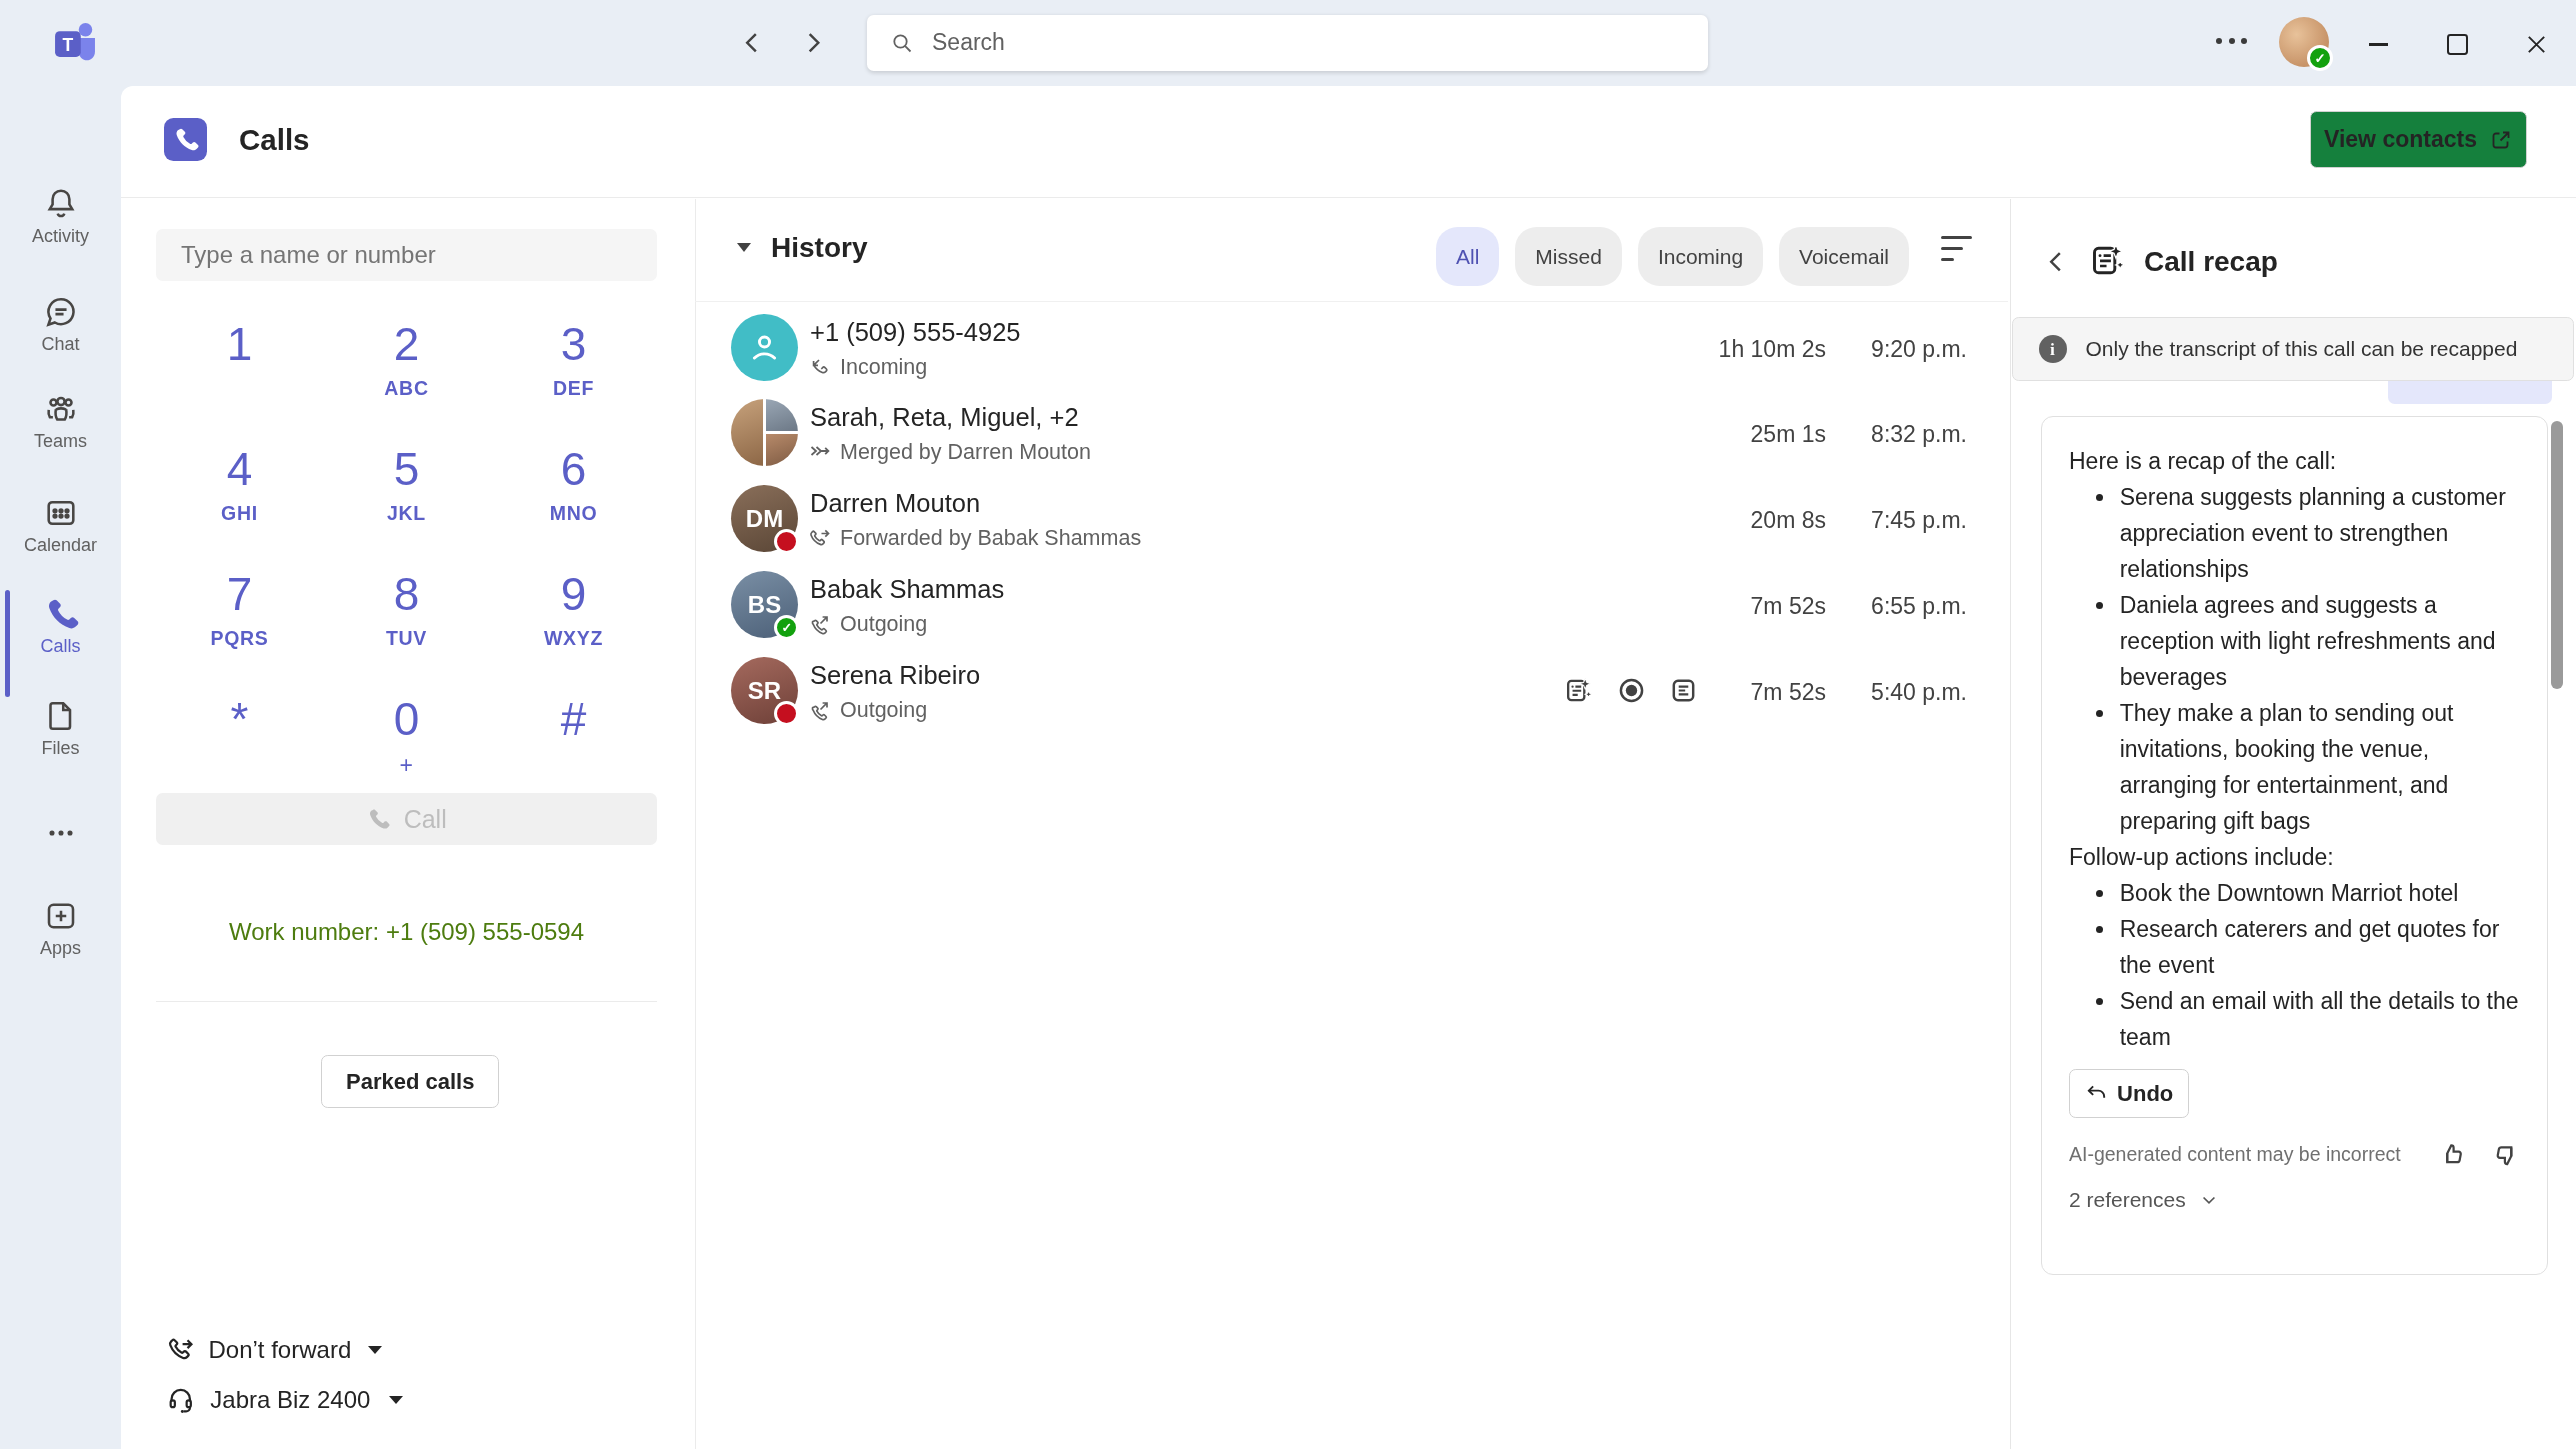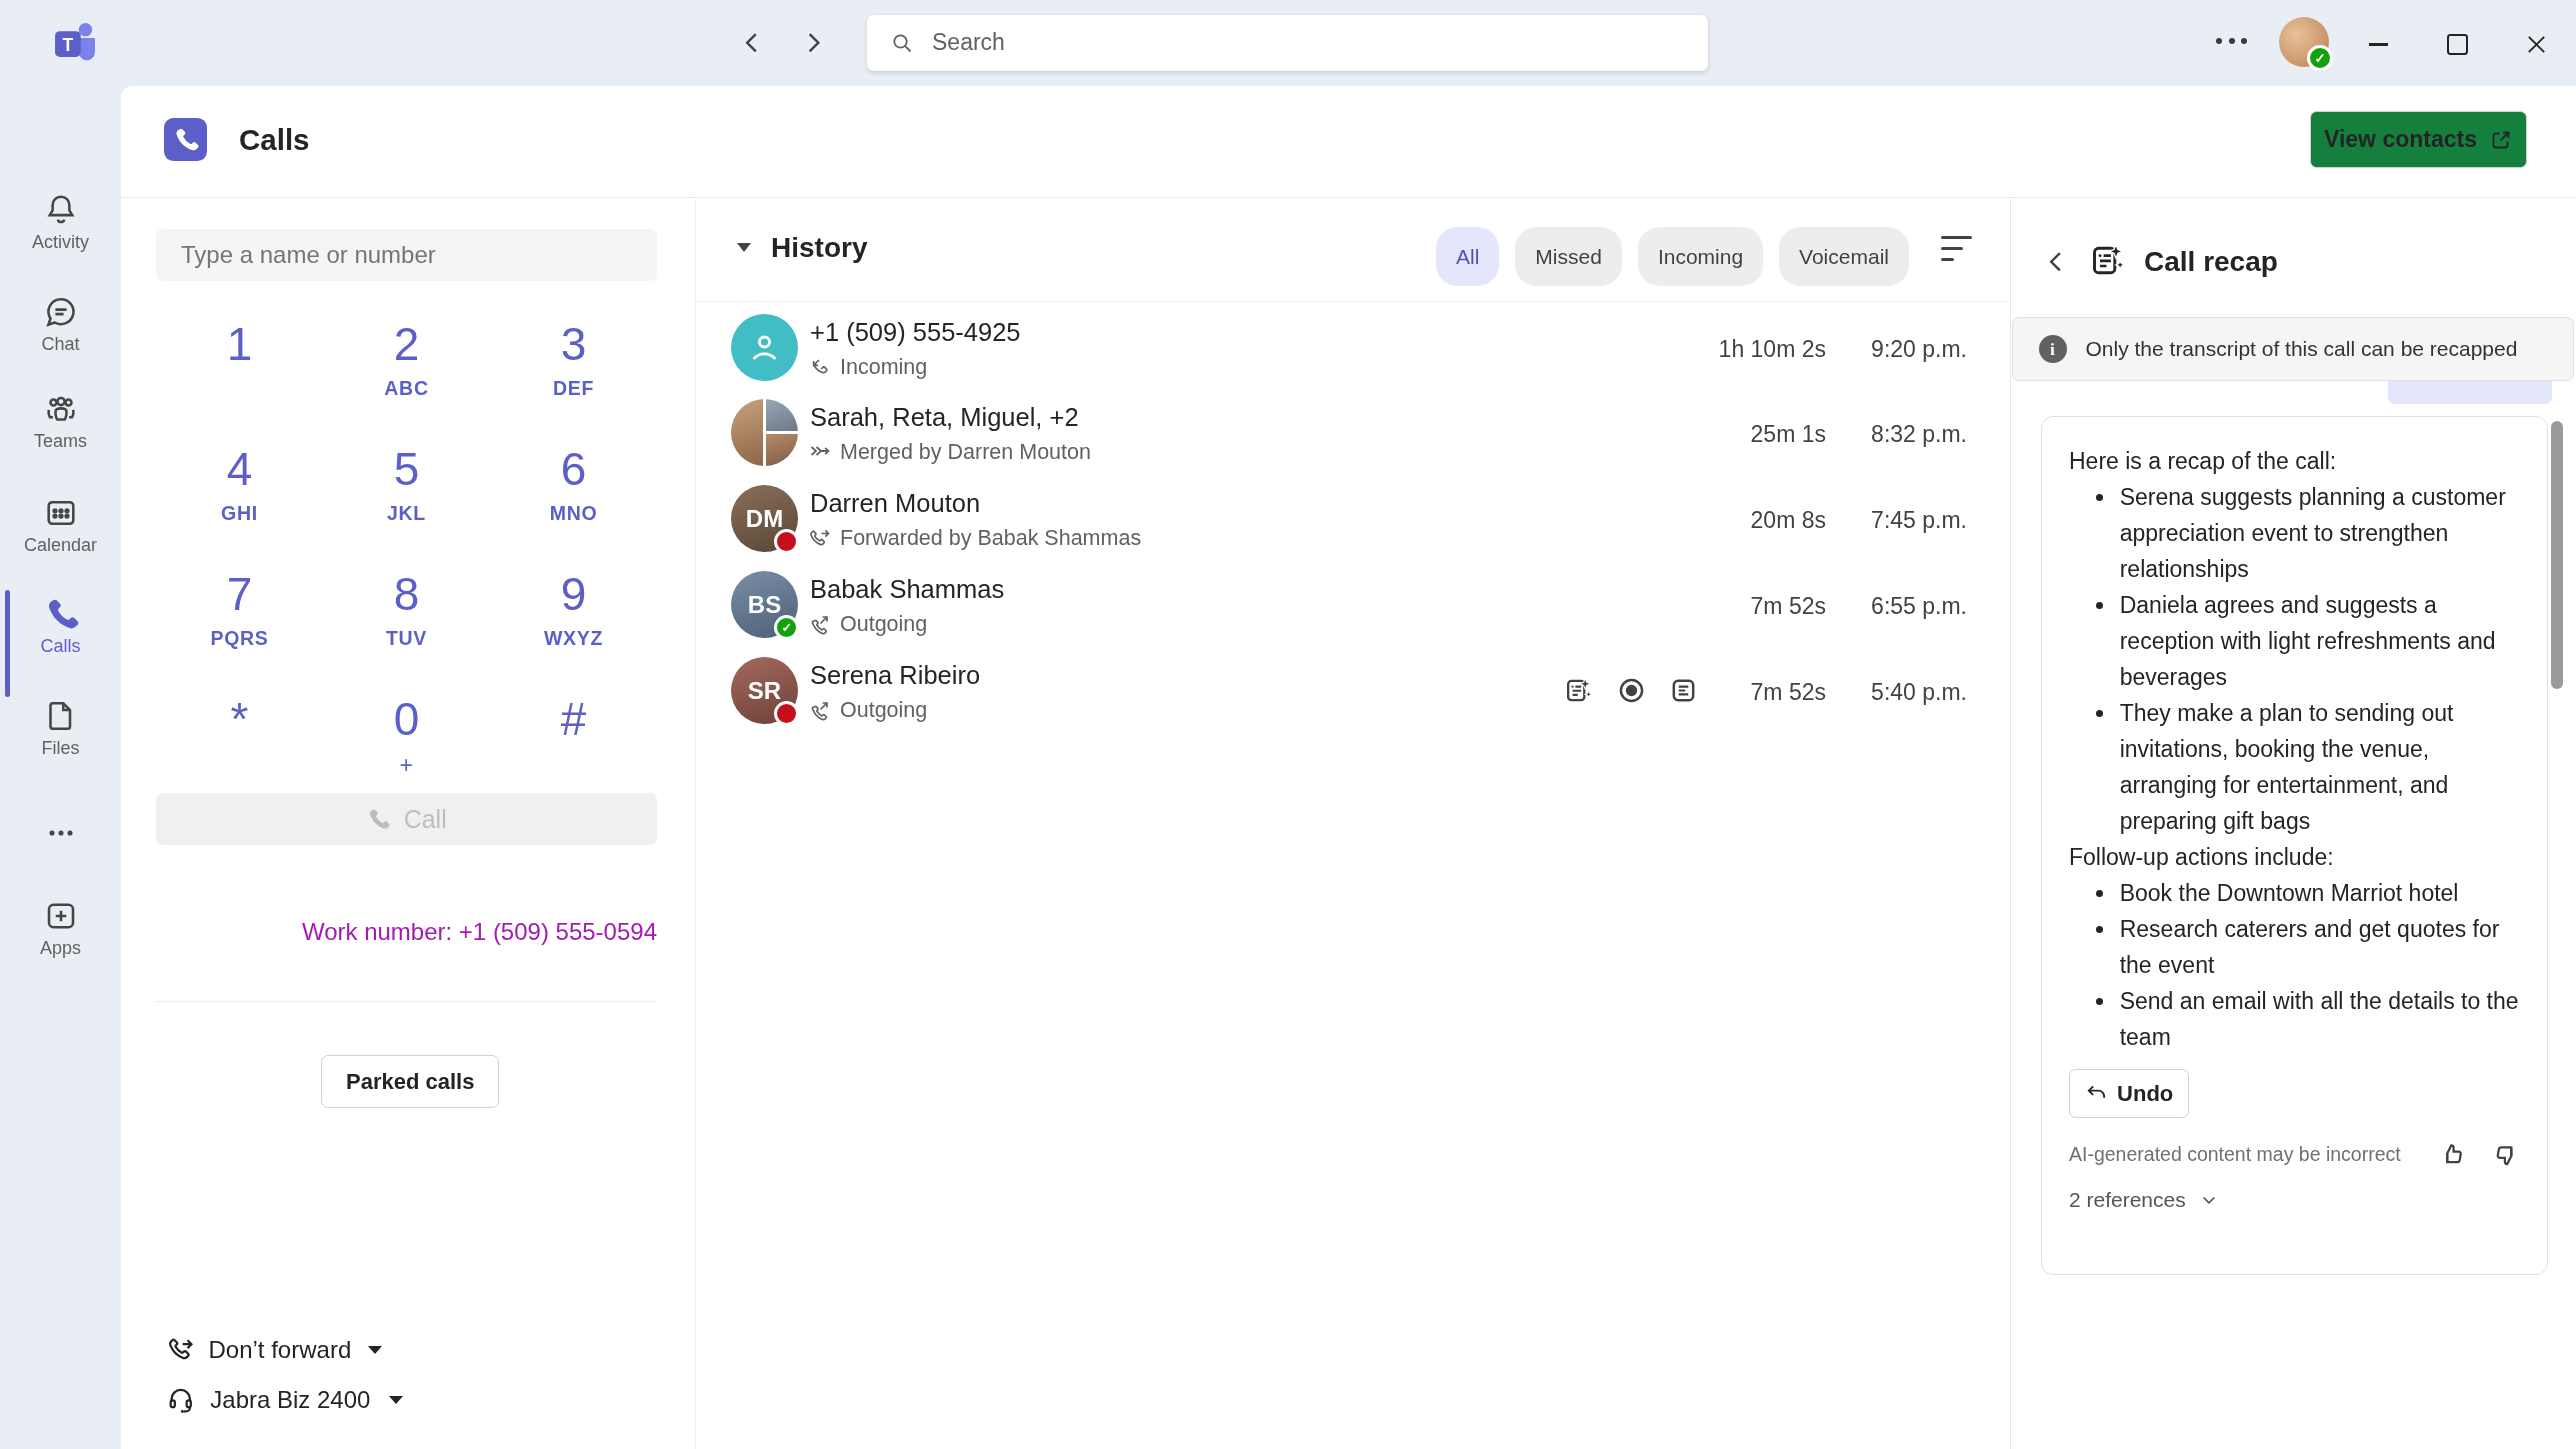--- a/index.html
+++ b/index.html
@@ -55,21 +55,21 @@
   #dial-input input{width:100%;border:none;outline:none;background:transparent;font-size:24px;color:#424242;
                     font-family:"Liberation Sans",sans-serif;}
   #dial-input input::placeholder{color:#757575;}
   #keys{left:156px;top:310px;width:501px;display:grid;grid-template-columns:repeat(3,1fr);}
   .key{height:125px;text-align:center;cursor:pointer;}
   .key .digit{font-size:46px;color:#5b5fc7;line-height:50px;margin-top:9.4px;}
   .key .letters{font-size:19.5px;font-weight:bold;color:#5b5fc7;letter-spacing:0.7px;margin-top:8px;}
   .key .letters.plus{font-size:23px;font-weight:normal;}
   #call-btn{left:156px;top:793px;width:501px;height:52px;background:#f0f0f0;border-radius:6.7px;
             display:flex;align-items:center;justify-content:center;gap:13.4px;color:#bdbdbd;font-size:25px;}
-  #work-number{left:156px;top:918px;width:501px;text-align:right;font-size:24px;color:#a21caf;}
+  #work-number{left:156px;top:918px;width:501px;text-align:center;font-size:24px;color:#4d7c0f;}
   #dial-divider{left:156px;top:1001px;width:501px;height:1.3px;background:#ebebeb;}
   #parked-btn{left:321px;top:1055px;height:51px;padding:0 24px;border:1.3px solid #d1d1d1;border-radius:6.7px;background:#fff;
               display:flex;align-items:center;font-size:22px;font-weight:bold;color:#242424;cursor:pointer;}
   .bottom-row{left:166px;display:flex;align-items:center;gap:14.8px;font-size:24px;color:#242424;cursor:pointer;}
   .caret-down{width:0;height:0;border-left:7.4px solid transparent;border-right:7.4px solid transparent;
               border-top:8.7px solid #242424;margin-left:4px;}
 
   
   #hist-caret{left:737px;top:243px;width:0;height:0;border-left:7.4px solid transparent;border-right:7.4px solid transparent;
               border-top:9.4px solid #424242;cursor:pointer;}
@@ -173,21 +173,21 @@
     <div class="winctl abs" style="left:2522px;">
       <svg width="23" height="23" viewBox="0 0 24 24" stroke="#242424" stroke-width="2" fill="none">
           <path d="M4 4l16 16M20 4L4 20"></path>
         </svg>
     </div>
   </div>
 
   <div id="rail" class="abs">
     <div id="rail-indicator" class="abs"></div>
 
-    <div class="rail-item" style="top:106px;">
+    <div class="rail-item" style="top:100px;">
       <span><svg width="36" height="36" viewBox="0 0 24 24" fill="none" stroke="#484644" stroke-width="1.7">
             <path d="M12 3.2c-3.2 0-5.6 2.3-5.6 5.6v3.4L4.5 15.4h15L17.6 12.2V8.8c0-3.3-2.4-5.6-5.6-5.6z"></path>
             <path d="M9.8 18.4a2.3 2.3 0 004.4 0"></path>
           </svg></span>
       <div class="lbl">Activity</div>
     </div>
     <div class="rail-item" style="top:208px;">
       <span><svg width="36" height="36" viewBox="0 0 24 24" fill="none" stroke="#484644" stroke-width="1.7">
             <path d="M12 3.5a8.3 8.3 0 00-7 12.8L3.6 20.5l4.3-1.5A8.3 8.3 0 1012 3.5z"></path>
             <path d="M8.3 10.4h7.4M8.3 13.4h5.4"></path>

